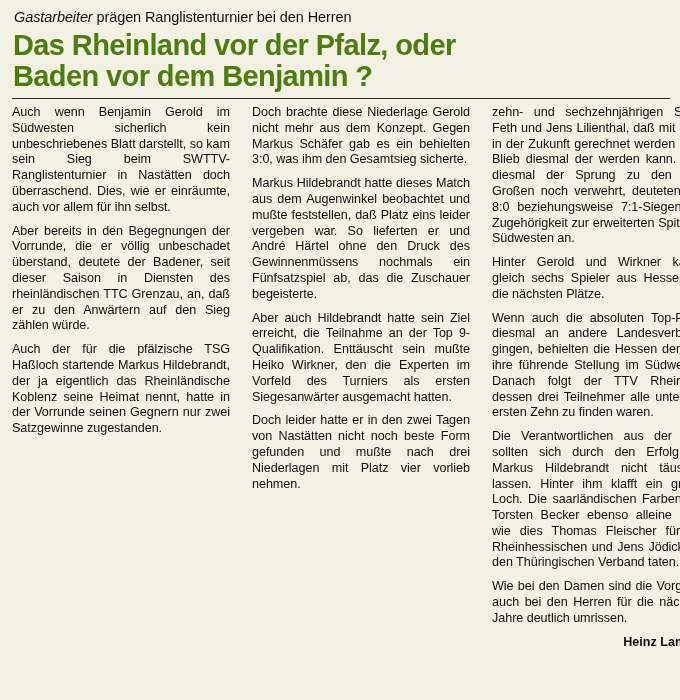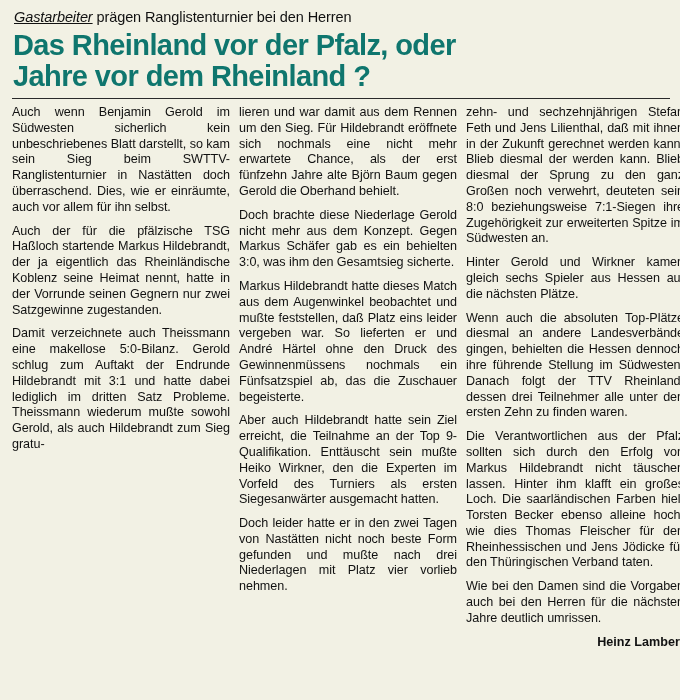--- a/index.html
+++ b/index.html
@@ -24,44 +24,43 @@
   }
   .kicker {
     font-size: 14.5px;
     line-height: 1.1;
     margin: 2px 0 4px 2px;
     letter-spacing: -0.1px;
   }
   .kicker .ital {
     font-style: italic;
     font-weight: normal;
-    text-decoration: underline;
   }
   .kicker .rest {
     font-style: normal;
   }
   .headline {
     font-weight: bold;
     font-size: 29px;
     line-height: 1.07;
     letter-spacing: -0.6px;
     margin: 2px 0 6px 1px;
-    color: #0f766e;
+    color: #4d7c0f;
   }
   .headline .l2 {
     display: block;
   }
   .rule {
     border: none;
     border-top: 1px solid #2a2a2a;
     margin: 4px 0 6px 0;
   }
   .columns {
     display: flex;
-    gap: 9px;
+    gap: 22px;
     align-items: flex-start;
   }
   .col {
     width: 218px;
     flex: 0 0 218px;
   }
   .col p {
     margin: 0 0 8px 0;
     font-size: 12.6px;
     line-height: 1.255;
@@ -84,35 +83,34 @@
 <body>
 
 <div class="page">
 
   <div class="kicker">
     <span class="ital">Gastarbeiter</span><span class="rest"> prägen Ranglistenturnier bei den Herren</span>
   </div>
 
   <h1 class="headline">
     <span class="l1">Das Rheinland vor der Pfalz, oder</span>
-    <span class="l2">Jahre vor dem Rheinland ?</span>
+    <span class="l2">Baden vor dem Benjamin ?</span>
   </h1>
 
   <hr class="rule">
 
   <div class="columns">
 
     <div class="col">
       <p>Auch wenn Benjamin Gerold im Südwesten sicherlich kein unbeschriebenes Blatt darstellt, so kam sein Sieg beim SWTTV-Ranglistenturnier in Nastätten doch überraschend. Dies, wie er einräumte, auch vor allem für ihn selbst.</p>
+      <p>Aber bereits in den Begegnungen der Vorrunde, die er völlig unbeschadet überstand, deutete der Badener, seit dieser Saison in Diensten des rheinländischen TTC Grenzau, an, daß er zu den Anwärtern auf den Sieg zählen würde.</p>
       <p>Auch der für die pfälzische TSG Haßloch startende Markus Hildebrandt, der ja eigentlich das Rheinländische Koblenz seine Heimat nennt, hatte in der Vorrunde seinen Gegnern nur zwei Satzgewinne zugestanden.</p>
-      <p>Damit verzeichnete auch Theissmann eine makellose 5:0-Bilanz. Gerold schlug zum Auftakt der Endrunde Hildebrandt mit 3:1 und hatte dabei lediglich im dritten Satz Probleme. Theissmann wiederum mußte sowohl Gerold, als auch Hildebrandt zum Sieg gratu-</p>
     </div>
 
     <div class="col">
-      <p>lieren und war damit aus dem Rennen um den Sieg. Für Hildebrandt eröffnete sich nochmals eine nicht mehr erwartete Chance, als der erst fünfzehn Jahre alte Björn Baum gegen Gerold die Oberhand behielt.</p>
       <p>Doch brachte diese Niederlage Gerold nicht mehr aus dem Konzept. Gegen Markus Schäfer gab es ein behielten 3:0, was ihm den Gesamtsieg sicherte.</p>
       <p>Markus Hildebrandt hatte dieses Match aus dem Augenwinkel beobachtet und mußte feststellen, daß Platz eins leider vergeben war. So lieferten er und André Härtel ohne den Druck des Gewinnenmüssens nochmals ein Fünfsatzspiel ab, das die Zuschauer begeisterte.</p>
       <p>Aber auch Hildebrandt hatte sein Ziel erreicht, die Teilnahme an der Top 9-Qualifikation. Enttäuscht sein mußte Heiko Wirkner, den die Experten im Vorfeld des Turniers als ersten Siegesanwärter ausgemacht hatten.</p>
       <p>Doch leider hatte er in den zwei Tagen von Nastätten nicht noch beste Form gefunden und mußte nach drei Niederlagen mit Platz vier vorlieb nehmen.</p>
     </div>
 
     <div class="col">
       <p>zehn- und sechzehnjährigen Stefan Feth und Jens Lilienthal, daß mit ihnen in der Zukunft gerechnet werden kann. Blieb diesmal der werden kann. Blieb diesmal der Sprung zu den ganz Großen noch verwehrt, deuteten sein 8:0 beziehungsweise 7:1-Siegen ihre Zugehörigkeit zur erweiterten Spitze im Südwesten an.</p>
       <p>Hinter Gerold und Wirkner kamen gleich sechs Spieler aus Hessen auf die nächsten Plätze.</p>
       <p>Wenn auch die absoluten Top-Plätze diesmal an andere Landesverbände gingen, behielten die Hessen dennoch ihre führende Stellung im Südwesten. Danach folgt der TTV Rheinland, dessen drei Teilnehmer alle unter den ersten Zehn zu finden waren.</p>

